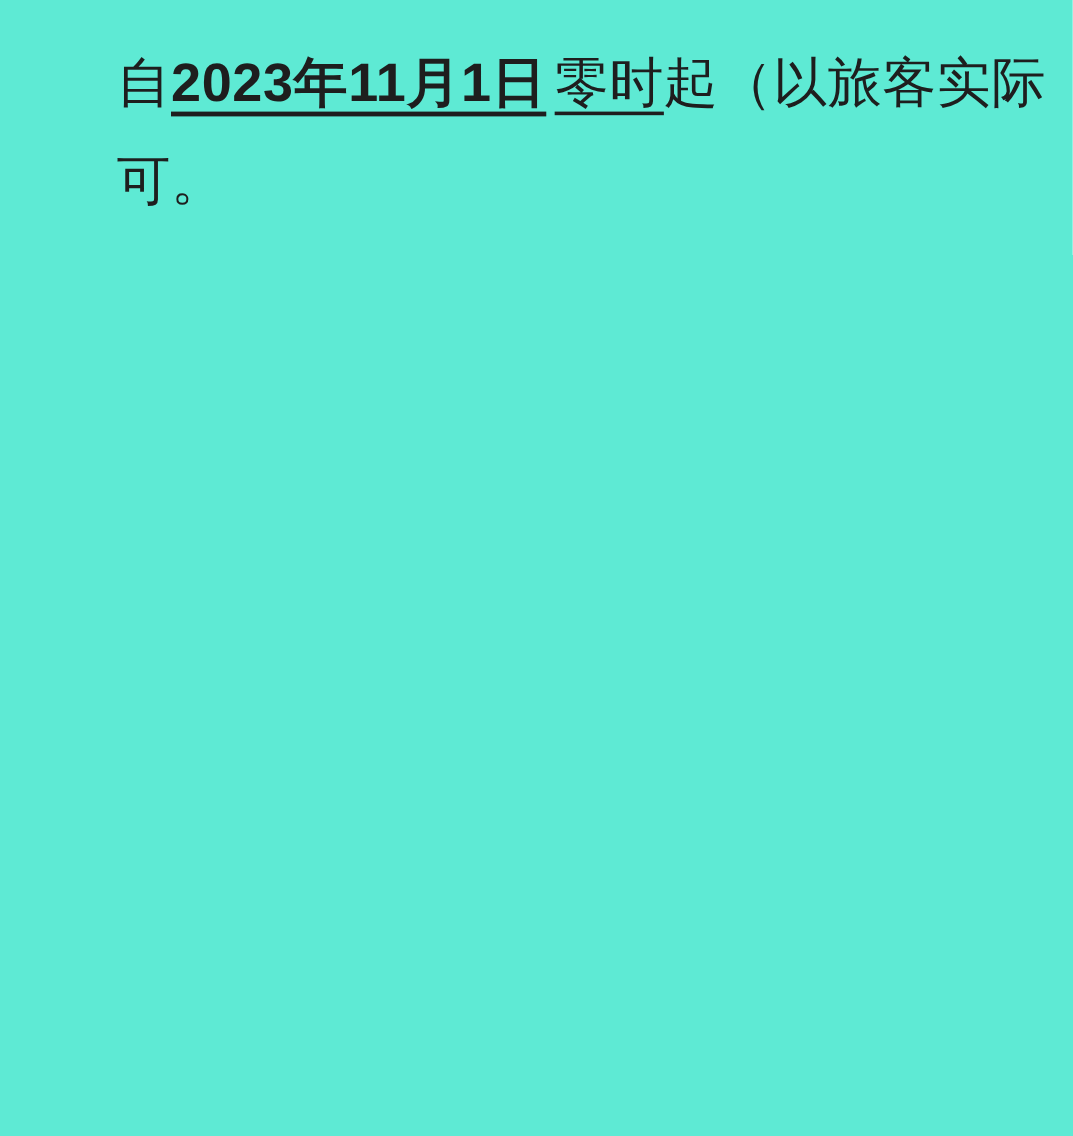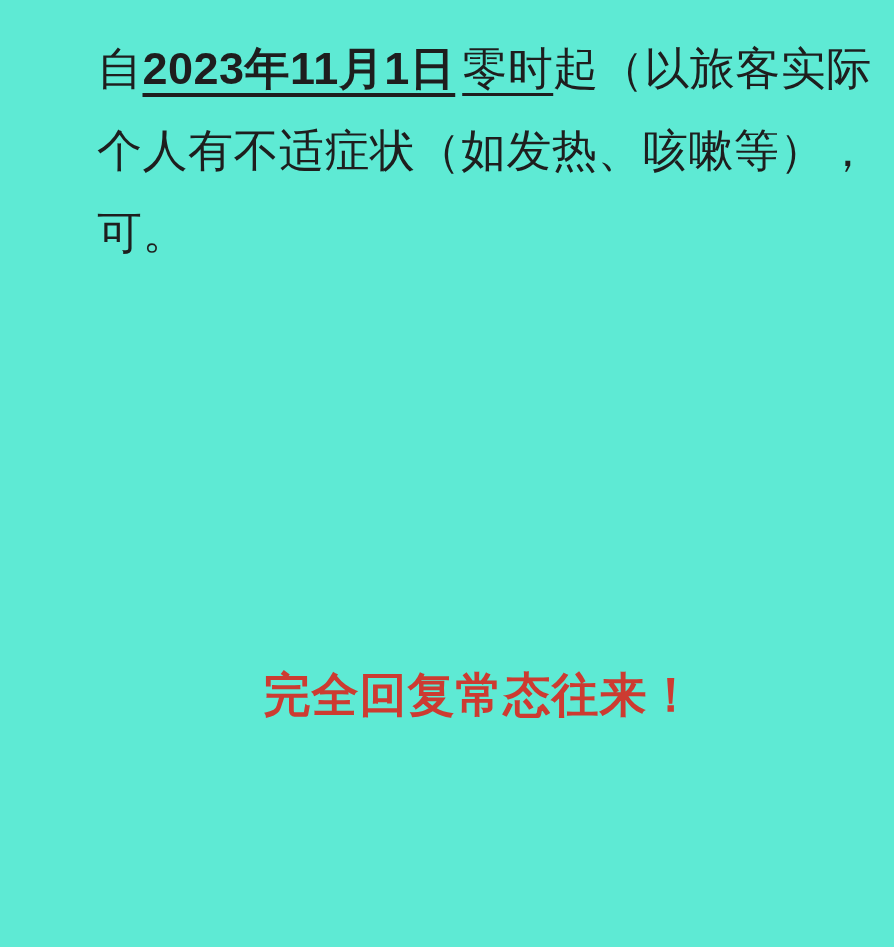--- a/index.html
+++ b/index.html
@@ -60,19 +60,17 @@
     line-height: 90px;
     white-space: nowrap;
   }
 </style>
 </head>
 <body style="background: rgb(255, 255, 255);">
 
 <div class="canvas">
   <div class="para" id="paragraph" style="color: rgb(30, 30, 30);">
       <div class="line"><span>自</span><span class="seg-b seg-u" style="margin-right: 7px;">2023年11月1日</span><span class="seg-u">零时</span><span>起（以旅客实际</span></div>
-      <div class="line"><span>个人有不适症状（如发热、咳嗽等），</span></div>
       <div class="line no-justify"><span>可。</span></div>
     </div>
   <div class="hl" id="highlight" style="color: rgb(205, 59, 49);">
-      <div class="hl-line">完全回复常态往来！</div>
     </div>
 </div>
 
 </body></html>

